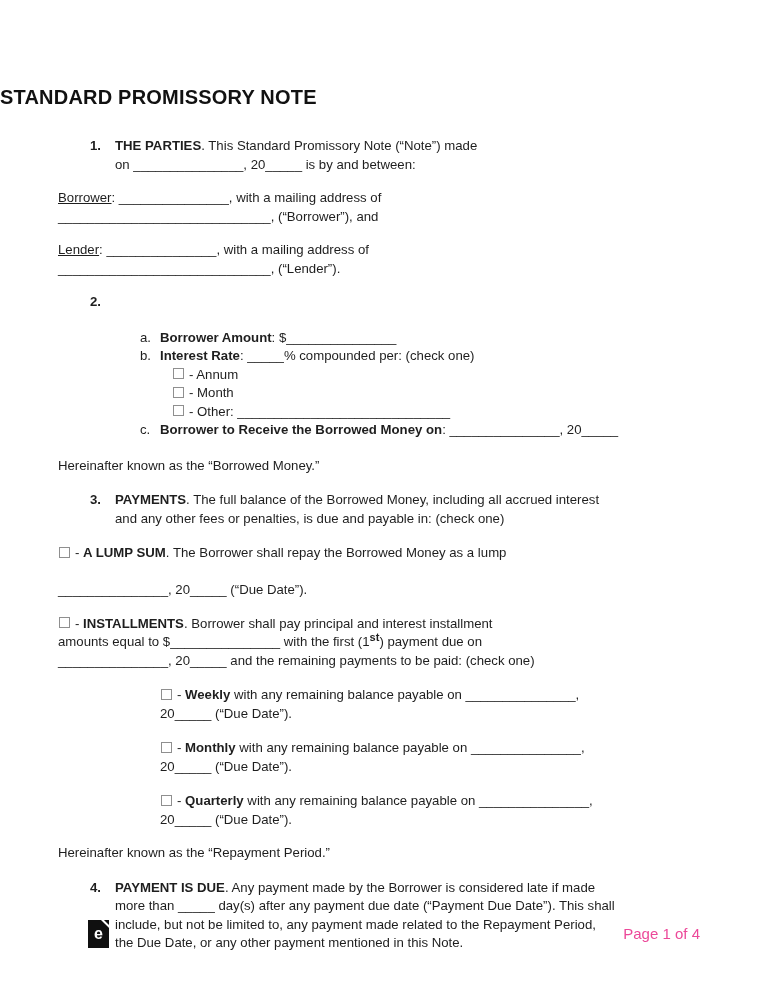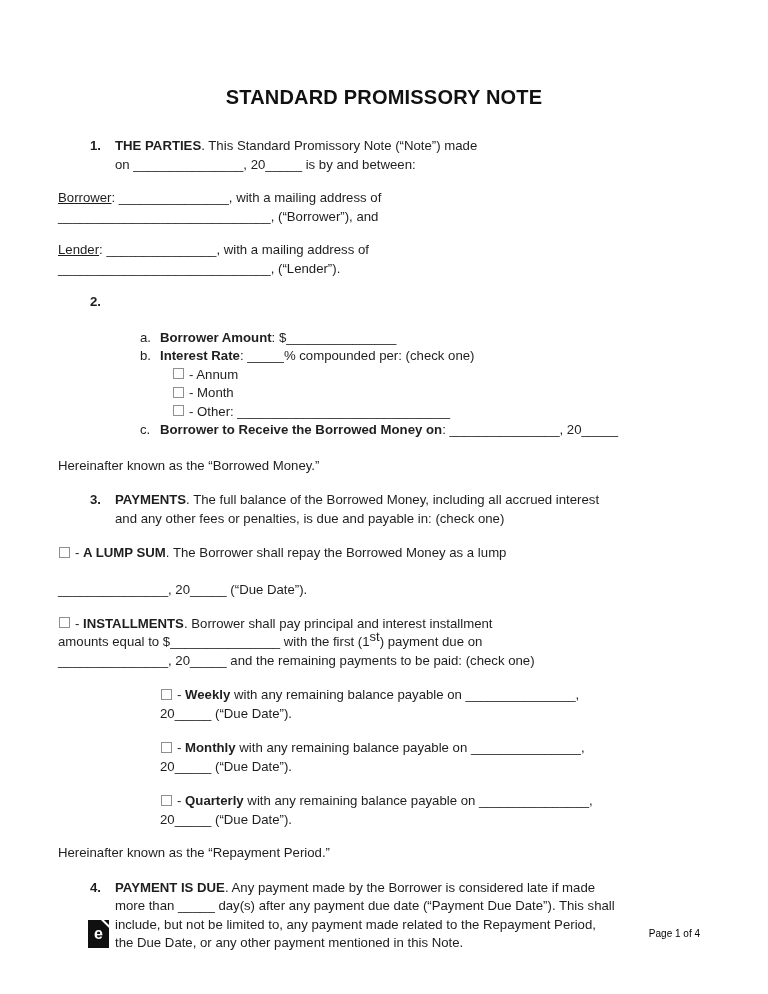--- a/index.html
+++ b/index.html
@@ -13,21 +13,20 @@
     height: 994px;
     background: #ffffff;
     color: #1e1e1e;
     font-family: "Liberation Sans", sans-serif;
     font-size: 13.2px;
     line-height: 18.5px;
     overflow: hidden;
   }
   .doc-title {
     margin: 86px 0 0 0;
-    text-align: center;
     font-size: 20px;
     line-height: 23px;
     font-weight: bold;
     letter-spacing: 0.2px;
     color: #111111;
   }
   
   .sec {
     display: flex;
     padding-left: 90px;
@@ -55,21 +54,21 @@
   .sub  { margin: 16px 20px 0 160px; }
   .cbrow{ margin: 0 20px 0 172px; }
   
   .mt28 { margin-top: 28px; }
   .mt17 { margin-top: 17px; }
   .mt16 { margin-top: 16px; }
   .mt15 { margin-top: 15px; }
   
   .b   { font-weight: bold; }
   .u   { text-decoration: underline; }
-  .sup { vertical-align: super; font-size: 13px; line-height: 0; }
+  .sup { vertical-align: super; font-size: 11px; line-height: 0; font-weight: bold; }
   .cb {
     display: inline-block;
     width: 9px;
     height: 9px;
     border: 1.4px solid #8f8f8f;
     background: #ffffff;
     margin: 0 5px 0 1px;
     vertical-align: -0.5px;
   }
   
@@ -108,22 +107,22 @@
     top: 5px;
     width: 21px;
     text-align: center;
     color: #ffffff;
     font-weight: bold;
     font-size: 16px;
     line-height: 18px;
     font-family: "Liberation Sans", sans-serif;
   }
   .page-label {
-    font-size: 10px;
-    color: #000000;
+    font-size: 15px;
+    color: #ec4899;
   }
 </style>
 </head>
 <body>
 
 <div class="page">
 
   <h1 class="doc-title">STANDARD PROMISSORY NOTE</h1>
 
   <div class="sec mt28">

